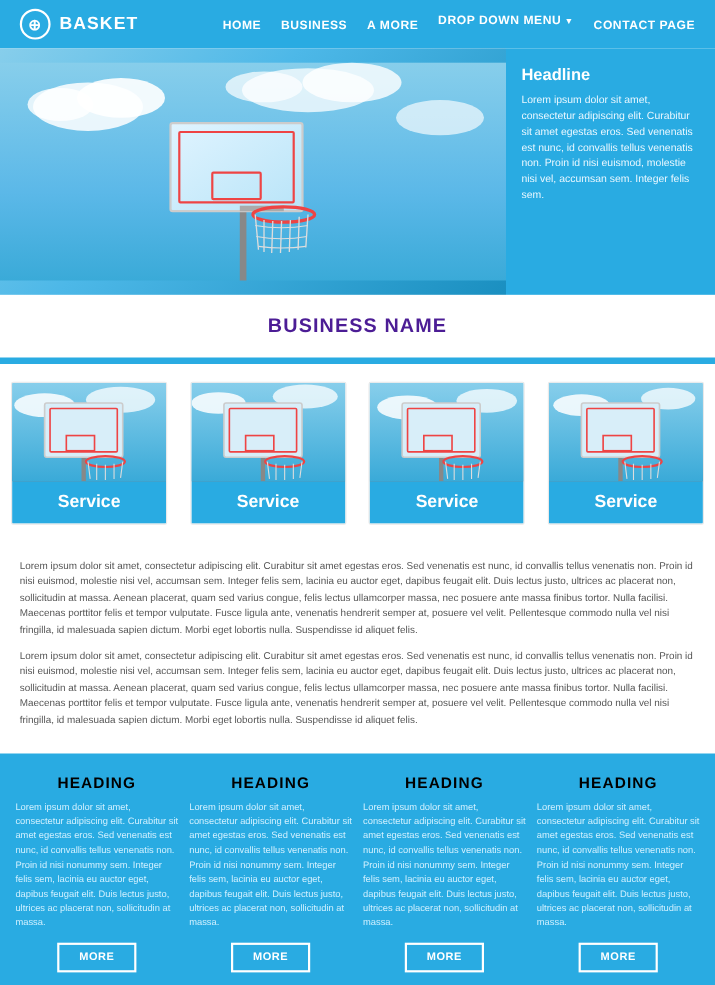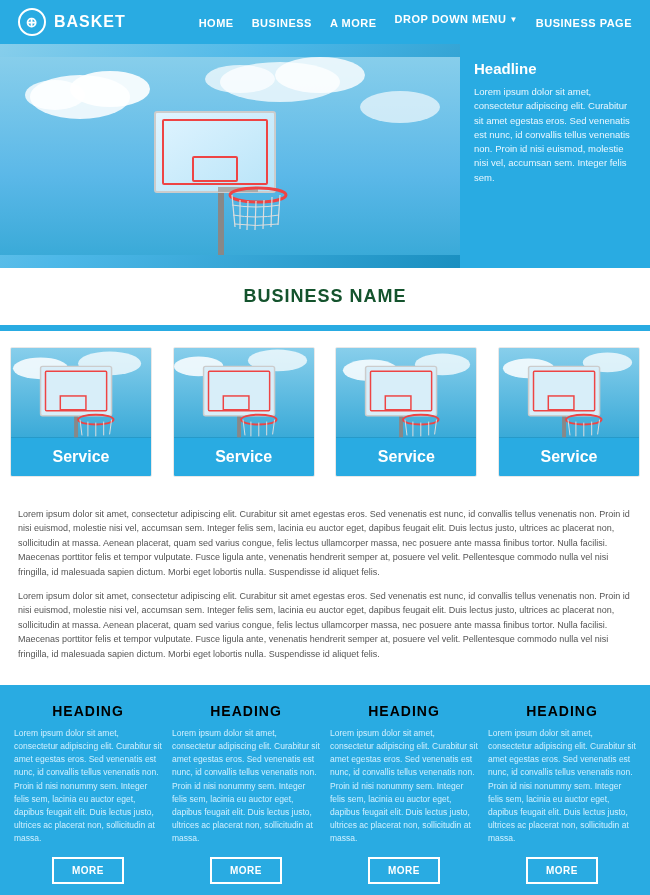--- a/index.html
+++ b/index.html
@@ -83,21 +83,21 @@
       color: #e8f7ff;
     }
 
     
     .business-section {
       background: #fff;
       text-align: center;
       padding: 18px 10px 14px;
     }
     .business-section h2 {
-      color: #14532d;
+      color: #4c1d95;
       font-size: 18px;
       font-weight: bold;
       letter-spacing: 1px;
       margin-bottom: 4px;
     }
     .business-section p {
       color: #999;
       font-size: 12px;
     }
 
@@ -217,21 +217,21 @@
     </li>
     <li>
       <a href="#">
         <span class="dropdown-item">
           <span>DROP DOWN MENU</span>
           <span class="dropdown-arrow">▼</span>
         </span>
       </a>
     </li>
     <li>
-      <a href="#">BUSINESS PAGE</a>
+      <a href="#">CONTACT PAGE</a>
     </li>
   </ul>
 </nav>
 
 <section class="hero">
   <div class="hero-image">
     <svg class="hoop-svg" viewBox="0 0 460 198" xmlns="http://www.w3.org/2000/svg">
 
       <defs>
         <linearGradient id="sky" x1="0%" y1="0%" x2="0%" y2="100%">

